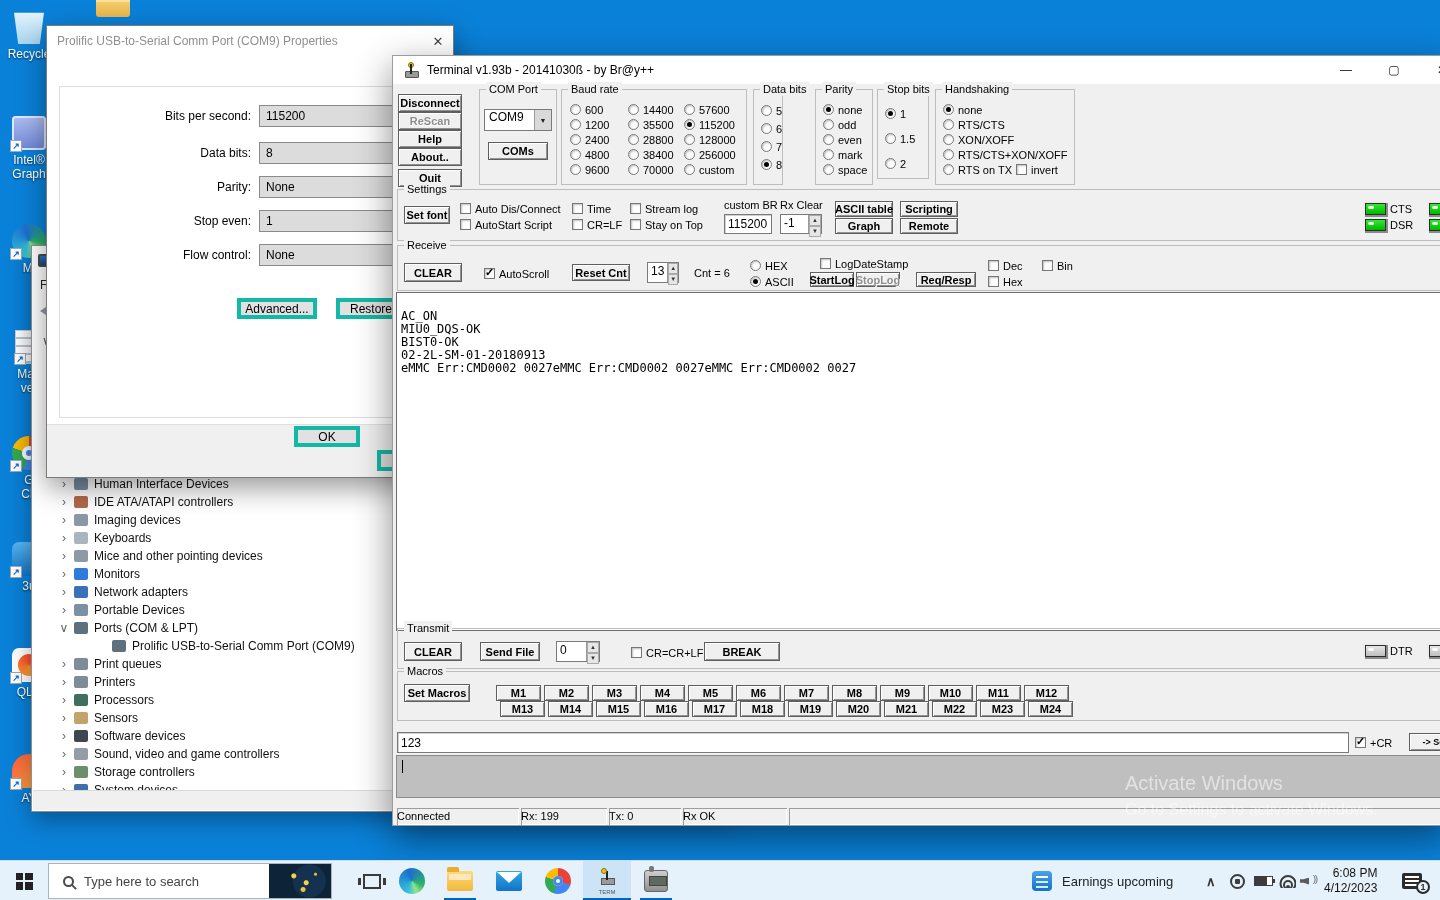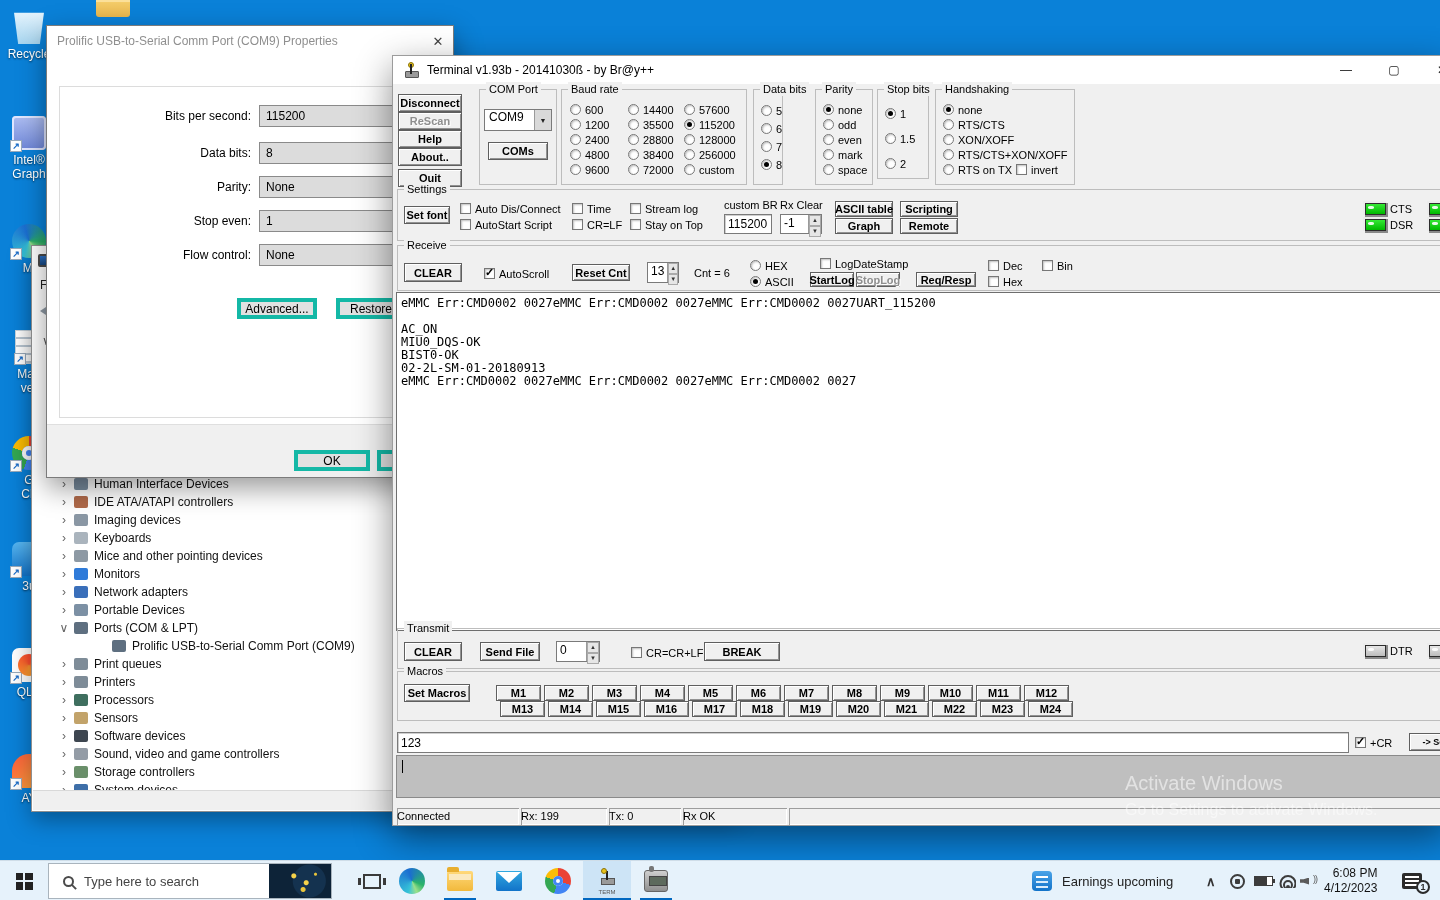--- a/index.html
+++ b/index.html
@@ -356,21 +356,21 @@
         <span class="pv">1</span>
       </div>
         <div class="pfrow">
         <span class="pl">Flow control:</span>
         <span class="pv">None</span>
       </div>
       </div>
     <span class="wb" style="left:190px;top:272px;width:80px;height:21px">Advanced...</span>
     <span class="wb" style="left:289px;top:272px;width:118px;height:21px;justify-content:flex-start;padding-left:10px">Restore Defaults</span>
     <div class="p-bottom"></div>
-    <span class="wb" style="left:247px;top:424px;width:76px;height:21px">OK</span>
+    <span class="wb" style="left:247px;top:400px;width:66px;height:21px">OK</span>
     <span class="wb" style="left:330px;top:424px;width:70px;height:21px;justify-content:flex-start;padding-left:14px">Cancel</span>
   </div>
 
   <div class="win term">
     <div class="t-title">
       <span class="joy">
           <i></i>
         </span>
       <span class="txt">Terminal v1.93b - 20141030ß - by Br@y++</span>
     </div>
@@ -434,21 +434,21 @@
           <label class="ra">
             <b></b>
             <span>28800</span>
           </label>
           <label class="ra">
             <b></b>
             <span>38400</span>
           </label>
           <label class="ra">
             <b></b>
-            <span>72000</span>
+            <span>70000</span>
           </label>
         </div>
       <div class="rcol" style="position:absolute;left:122px;top:12px">
 
       <label class="ra">
             <b></b>
             <span>57600</span>
           </label>
           <label class="ra on">
             <b></b>
@@ -667,21 +667,20 @@
           <span>Bin</span>
         </label>
       <label class="cb" style="position:absolute;left:590px;top:28px">
           <b></b>
           <span>Hex</span>
         </label>
     </div>
 
     <div class="rx">
 
-    <div class="rxl">eMMC Err:CMD0002 0027eMMC Err:CMD0002 0027eMMC Err:CMD0002 0027UART_115200</div>
         <div class="rxl"></div>
         <div class="rxl">AC_ON</div>
         <div class="rxl">MIU0_DQS-OK</div>
         <div class="rxl">BIST0-OK</div>
         <div class="rxl">02-2L-SM-01-20180913</div>
         <div class="rxl">eMMC Err:CMD0002 0027eMMC Err:CMD0002 0027eMMC Err:CMD0002 0027</div>
       </div>
 
     <div class="g" style="left:4px;top:572px;width:1048px;height:41px">
       <i class="t">Transmit</i>

